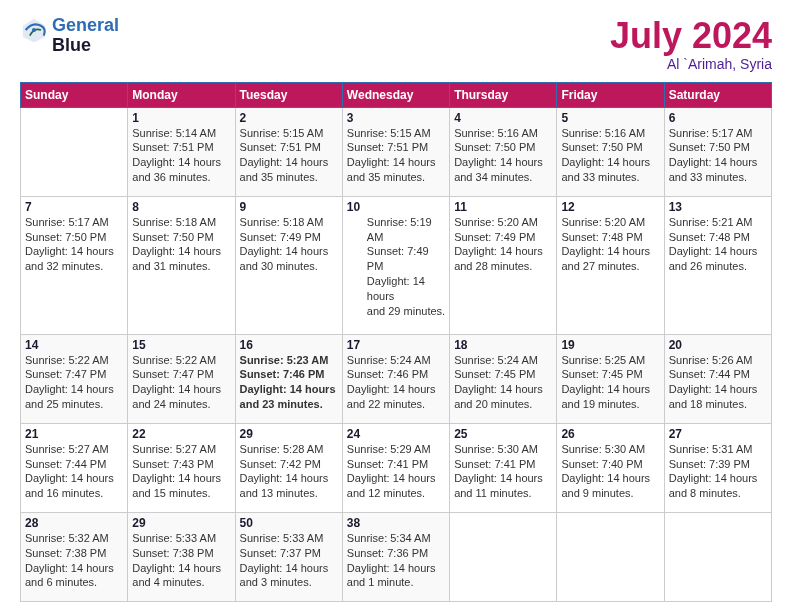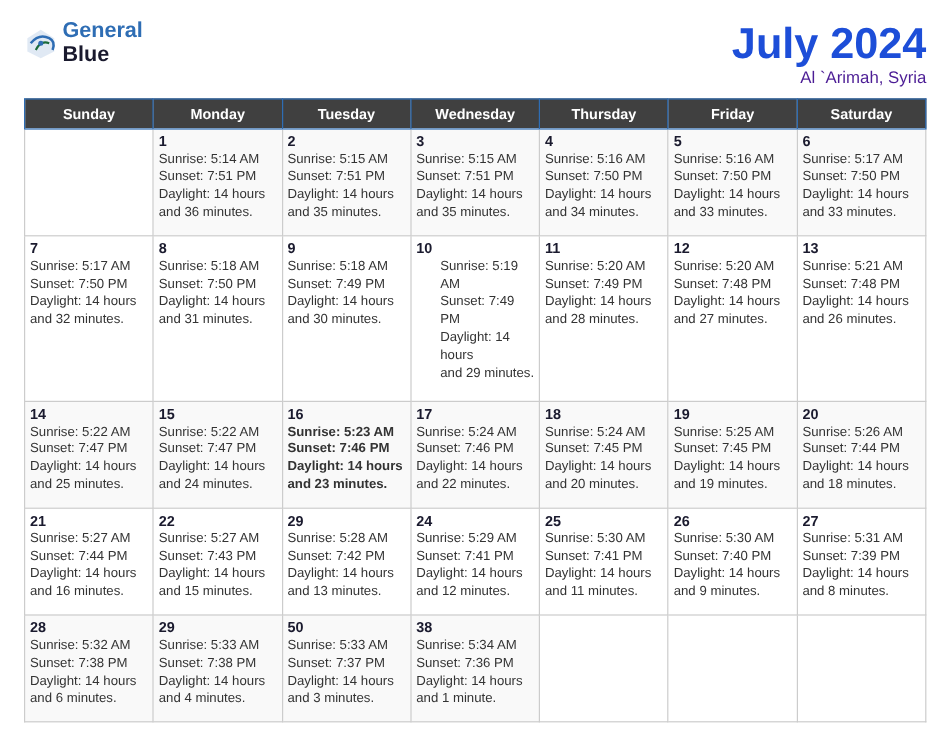--- a/index.html
+++ b/index.html
@@ -18,21 +18,21 @@
       flex-direction: column;
     }
     .header {
       display: flex;
       justify-content: space-between;
       align-items: flex-start;
       margin-bottom: 10px;
     }
     .logo {
       display: flex;
-      align-items: center;
+      align-items: flex-start;
       gap: 4px;
     }
     .logo-text {
       font-size: 18px;
       font-weight: bold;
       color: #1a1a2e;
       line-height: 1.1;
     }
     .logo-text span {
       color: #2e6db4;
@@ -40,40 +40,40 @@
     .logo-icon {
       width: 28px;
       height: 28px;
     }
     .title-area {
       text-align: right;
     }
     .month-title {
       font-size: 36px;
       font-weight: bold;
-      color: #1d4ed8;
+      color: #be185d;
       line-height: 1.1;
     }
     .location {
       font-size: 14px;
       color: #4c1d95;
     }
     .calendar-table {
       width: 100%;
       border-collapse: collapse;
       flex: 1;
       table-layout: fixed;
     }
     .calendar-table thead tr th {
-      background: #404040;
+      background: #be185d;
       color: #fff;
       font-size: 12px;
       font-weight: bold;
       padding: 5px 4px;
-      text-align: center;
+      text-align: left;
       border: 1px solid #2e6db4;
     }
     .calendar-table tbody tr td {
       border: 1px solid #ccc;
       vertical-align: top;
       padding: 3px 4px;
       font-size: 9.5px;
       color: #333;
       height: 78px;
       background: #fff;

